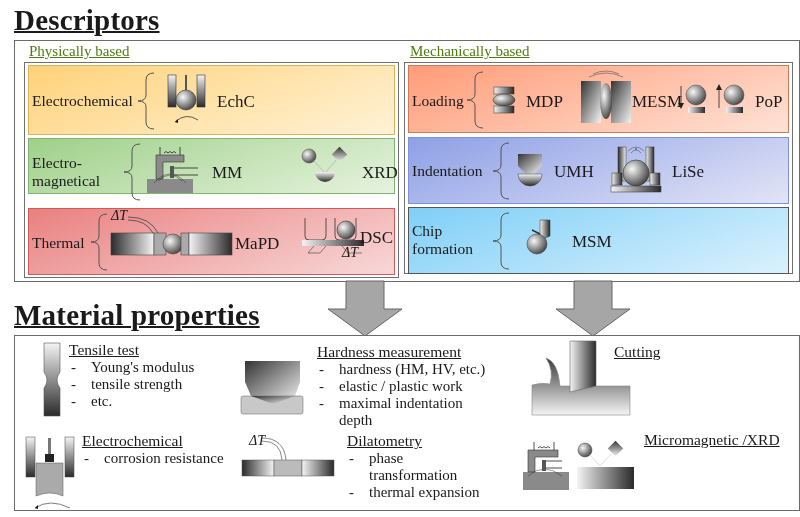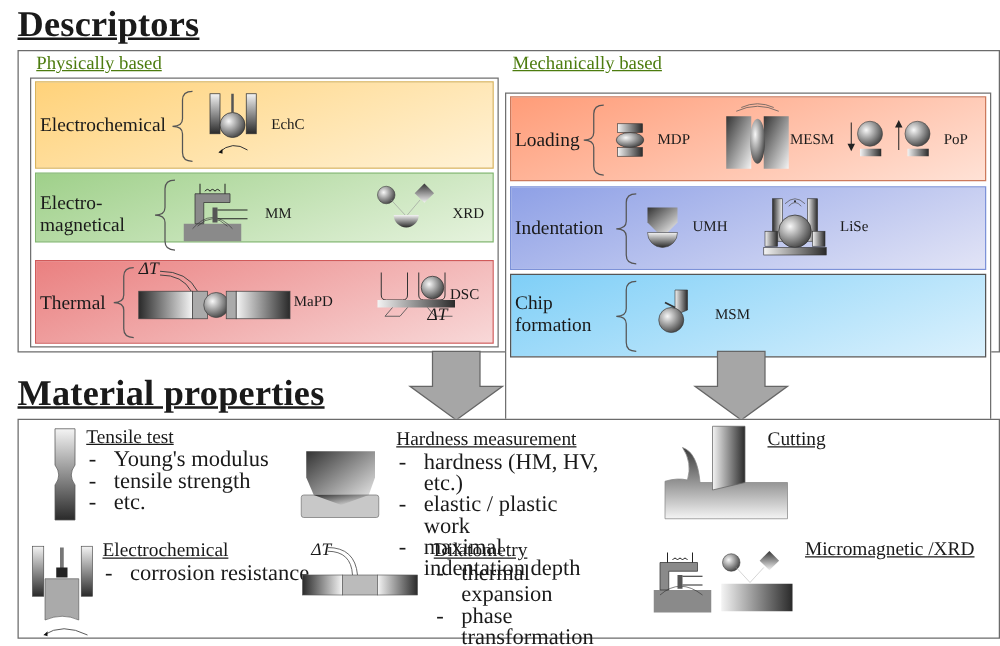--- a/index.html
+++ b/index.html
@@ -6,24 +6,24 @@
   body { width:800px; height:517px; position:relative; overflow:hidden;
          font-family:"DejaVu Serif","Liberation Serif",serif; color:#1a1a1a; }
   .abs { position:absolute; }
   .h1 { font-family:"Liberation Serif","DejaVu Serif",serif; font-weight:bold; font-size:29px;
         text-decoration:underline; text-decoration-thickness:2px; letter-spacing:0.2px; }
   .frame { border:1.5px solid #6b6b6b; box-sizing:border-box; background:#fff; }
   .col-label { font-family:"Liberation Serif",serif; font-size:15px; text-decoration:underline; color:#4d7c0f; }
   .inner { border:1.5px solid #707070; box-sizing:border-box; background:#fff; }
   .band { position:absolute; left:3px; right:3px; box-sizing:border-box; border:1.5px solid; }
   .band-label { font-family:"Liberation Serif",serif; font-size:15.5px; line-height:18px; position:absolute; }
-  .tag { font-family:"Liberation Serif",serif; font-size:12px; position:absolute; }
+  .tag { font-family:"Liberation Serif",serif; font-size:17px; position:absolute; }
   .brace { position:absolute; }
   .prop-title { font-family:"Liberation Serif",serif; font-size:15.5px; text-decoration:underline; }
-  .prop-list { list-style:none; margin:0; padding:0; font-family:"Liberation Serif",serif; font-size:18px; line-height:17px; }
+  .prop-list { list-style:none; margin:0; padding:0; font-family:"Liberation Serif",serif; font-size:15px; line-height:17px; }
   .prop-list li { position:relative; padding-left:22px; }
   .prop-list li::before { content:"-"; position:absolute; left:2px; }
   svg { overflow:visible; }
 </style>
 </head>
 <body>
 
 <svg width="0" height="0" style="position:absolute">
   <defs>
     <linearGradient id="gH" x1="0" x2="1" y1="0" y2="0">
@@ -129,21 +129,21 @@
       <circle cx="44" cy="14" r="9" fill="url(#gBall)" stroke="#333" stroke-width="0.6"></circle>
       <rect x="0" y="24" width="62" height="6" fill="url(#gH)"></rect>
       <path d="M12,30 L6,37 L18,37 L24,30 M40,30 L46,37 L60,37" fill="none" stroke="#555" stroke-width="0.7"></path>
     </svg>
     <span class="tag" style="left:331px;top:19px;">DSC</span>
     <span class="tag" style="left:313px;top:36px;font-style:italic;font-size:14px;">ΔT</span>
   </div>
 </div>
 
 <div class="abs col-label" style="left:410px;top:43px;">Mechanically based</div>
-<div class="abs inner" style="left:404px;top:62px;width:389px;height:272px;margin-top:12px;">
+<div class="abs inner" style="left:404px;top:62px;width:389px;height:212px;">
 
   <div class="band" style="top:2px;height:68px;border-color:#cc7a5c;background:linear-gradient(160deg,#ff9c78,#ffe2d6);">
     <span class="band-label" style="left:3px;top:26px;">Loading</span>
     <svg class="brace" style="left:56px;top:5px;" width="20" height="58">
       <path d="M18,1 Q10,1 10,8 L10,23 Q10,29 2,29 Q10,29 10,35 L10,50 Q10,57 18,57" fill="none" stroke="#555" stroke-width="1"></path>
     </svg>
     <svg class="abs" style="left:83px;top:20px;" width="26" height="30">
       <rect x="2" y="1" width="20" height="7" fill="url(#gH)" stroke="#333" stroke-width="0.5"></rect>
       <ellipse cx="12" cy="14" rx="11" ry="6" fill="url(#gBall)" stroke="#333" stroke-width="0.5"></ellipse>
       <rect x="2" y="20" width="20" height="7" fill="url(#gH)" stroke="#333" stroke-width="0.5"></rect>
@@ -276,22 +276,22 @@
 <svg class="abs" style="left:240px;top:434px;" width="100" height="50">
   <path d="M22,4 Q44,4 46,26" fill="none" stroke="#555" stroke-width="0.7"></path>
   <path d="M22,7 Q41,7 42,26" fill="none" stroke="#555" stroke-width="0.7"></path>
   <rect x="2" y="26" width="32" height="16" fill="url(#gHr)" stroke="#555" stroke-width="0.5"></rect>
   <rect x="34" y="26" width="28" height="16" fill="#bbb" stroke="#555" stroke-width="0.5"></rect>
   <rect x="62" y="26" width="32" height="16" fill="url(#gH)" stroke="#555" stroke-width="0.5"></rect>
 </svg>
 <div class="abs" style="left:347px;top:432px;">
   <div class="prop-title">Dilatometry</div>
   <ul class="prop-list" style="width:140px;">
+    <li>phase transformation</li>
     <li>thermal expansion</li>
-    <li>phase transformation</li>
   </ul>
 </div>
 
 <svg class="abs" style="left:522px;top:440px;" width="118" height="52">
   <rect x="1" y="32" width="46" height="18" fill="#8a8a8a"></rect>
   <path d="M6,10 L36,10 L36,17 L13,17 L13,32 L6,32 Z" fill="#8a8a8a" stroke="#333" stroke-width="0.6"></path>
   <path d="M6,36 Q22,22 40,36" fill="none" stroke="#333" stroke-width="0.5"></path>
   <line x1="12" y1="2" x2="12" y2="10" stroke="#222" stroke-width="0.8"></line>
   <line x1="32" y1="2" x2="32" y2="10" stroke="#222" stroke-width="0.8"></line>
   <path d="M16,8 q2,-3 4,0 q2,-3 4,0 q2,-3 4,0" fill="none" stroke="#222" stroke-width="0.8"></path>

